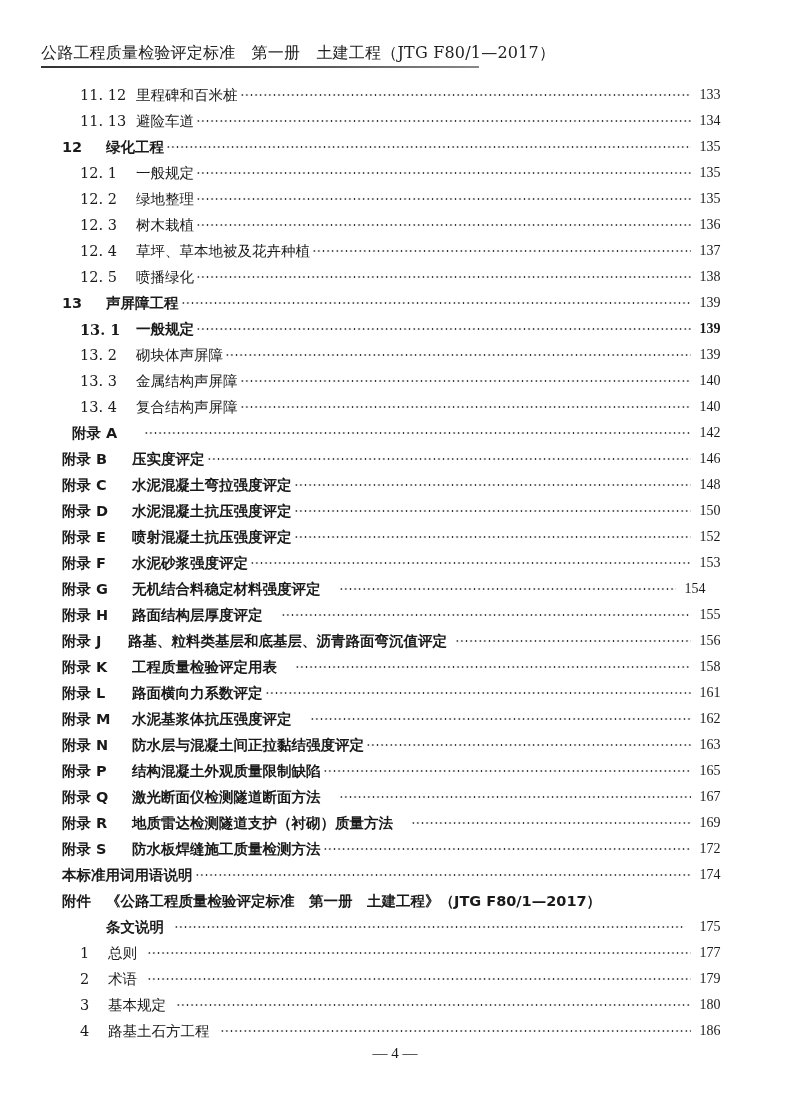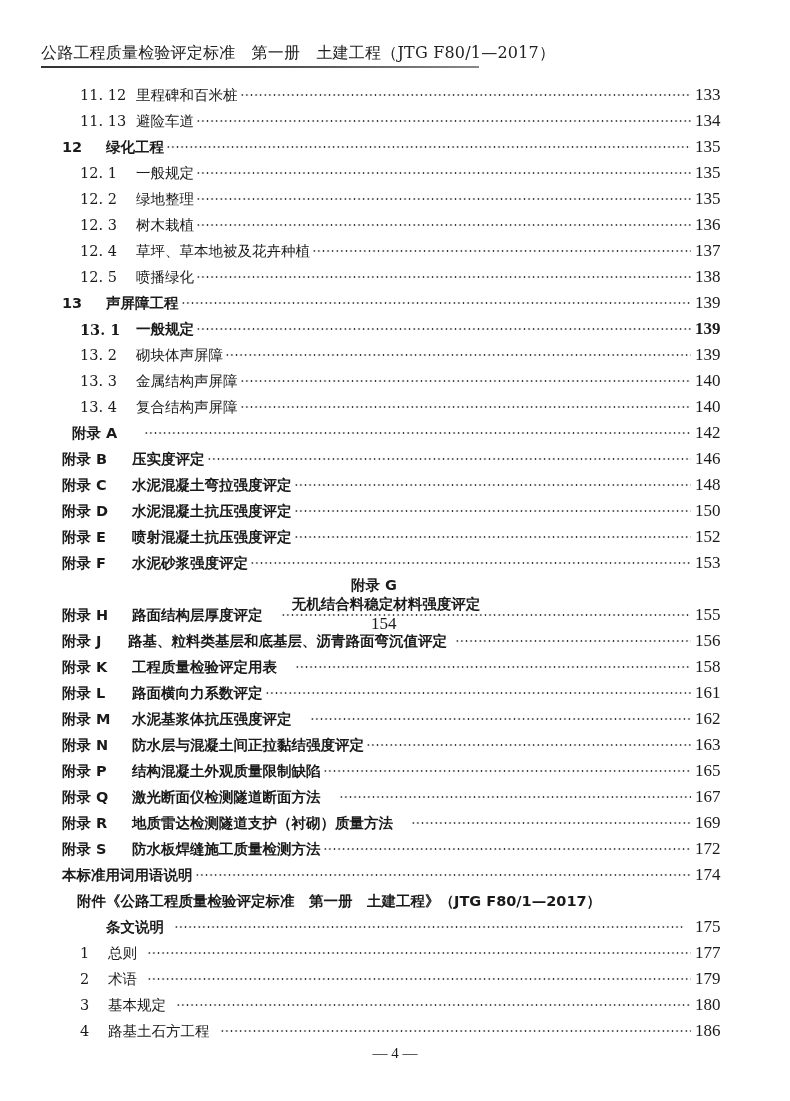--- a/index.html
+++ b/index.html
@@ -11,22 +11,22 @@
                  background: linear-gradient(to right, #333 0%, #555 60%, #888 100%); }
   .toc { position: absolute; left: 0; top: 80px; width: 790px; }
   .row { position: absolute; height: 26px; display: flex; align-items: center;
          font-size: 14.5px; white-space: nowrap; }
   .row .num { display: inline-block; }
   .row .title { display: inline-block; }
   .row .dots { flex: 1; overflow: hidden; margin: 0 4px 0 2px; height: 16px;
                background-image: radial-gradient(circle, #333 0.8px, transparent 1.1px);
                background-size: 4.6px 16px; background-repeat: repeat-x;
                background-position: left center; }
-  .row .page { width: 30px; text-align: left; font-family: "Liberation Serif", serif;
-               font-size: 17px; }
+  .row .page { width: 30px; text-align: center; font-family: "Liberation Serif", serif;
+               font-size: 14px; }
   .bold { font-weight: bold; font-family: "DejaVu Sans", "Liberation Sans", sans-serif; }
   .sub .num { width: 56px; }
   .chap .num { width: 44px; }
   .appx .num { width: 70px; }
   .footer { position: absolute; top: 1018px; left: 0; width: 790px; text-align: center;
             font-size: 15px; font-family: "Liberation Serif", serif; }
 </style>
 </head>
 <body>
 
@@ -144,21 +144,21 @@
   <span class="title">喷射混凝土抗压强度评定</span>
   <span class="dots"></span>
   <span class="page" style="font-weight:normal">152</span>
 </div>
 <div class="row appx bold" style="left:62px; right:65px; top:550px;">
   <span class="num">附录 F</span>
   <span class="title">水泥砂浆强度评定</span>
   <span class="dots"></span>
   <span class="page" style="font-weight:normal">153</span>
 </div>
-<div class="row appx bold" style="left:62px; right:80px; top:576px;flex-direction:column;">
+<div class="row appx bold" style="left:62px; right:80px; top:576px;">
   <span class="num">附录 G</span>
   <span class="title">无机结合料稳定材料强度评定</span>
   <span class="dots" style="margin-left:18px"></span>
   <span class="page" style="font-weight:normal">154</span>
 </div>
 <div class="row appx bold" style="left:62px; right:65px; top:602px;">
   <span class="num">附录 H</span>
   <span class="title">路面结构层厚度评定</span>
   <span class="dots" style="margin-left:18px"></span>
   <span class="page" style="font-weight:normal">155</span>
@@ -216,21 +216,21 @@
   <span class="title">防水板焊缝施工质量检测方法</span>
   <span class="dots"></span>
   <span class="page" style="font-weight:normal">172</span>
 </div>
 <div class="row bold" style="left:62px; right:65px; top:862px;">
   <span class="title">本标准用词用语说明</span>
   <span class="dots"></span>
   <span class="page" style="font-weight:normal">174</span>
 </div>
 
-<div class="row bold" style="left:62px; right:65px; top:888px;text-align:right;">
+<div class="row bold" style="left:62px; right:65px; top:888px;">
   <span class="num" style="width:44px">附件</span>
   <span class="title">《公路工程质量检验评定标准　第一册　土建工程》（JTG F80/1—2017）</span>
 </div>
 <div class="row bold" style="left:106px; right:65px; top:914px;gap:8px;">
   <span class="title">条文说明</span>
   <span class="dots"></span>
   <span class="page" style="font-weight:normal">175</span>
 </div>
 
 <div class="row" style="left:80px; right:65px; top:940px;">

